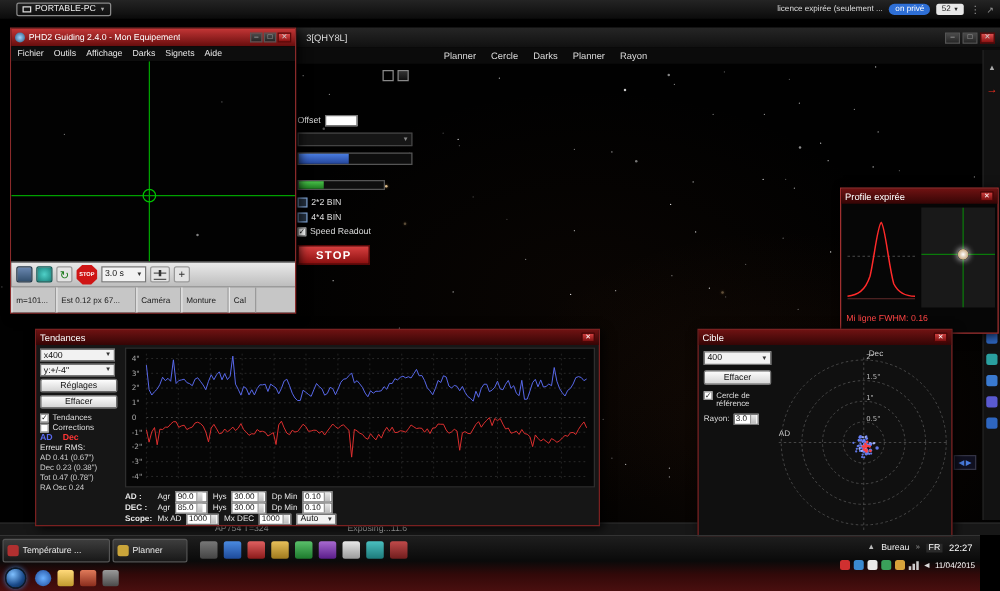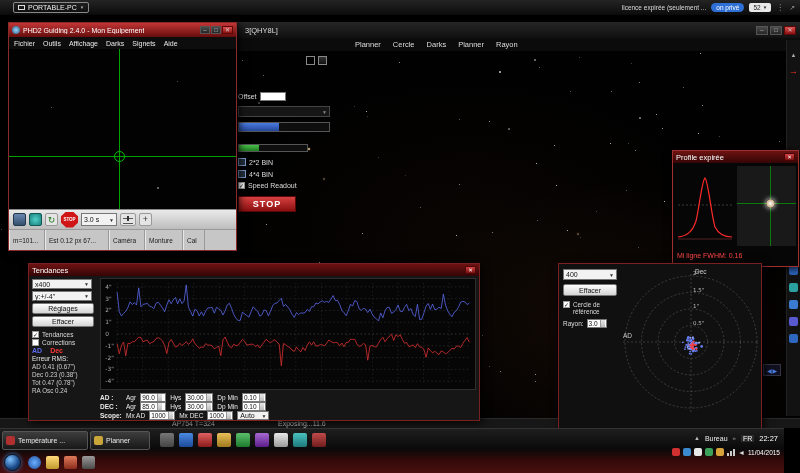--- a/index.html
+++ b/index.html
@@ -456,20 +456,24 @@
           <span class="sel" style="width:32px;height:9px;">
             <span>Auto</span>
               <span class="ar">▼</span>
           </span>
         </div>
       </div>
     </div>
   </div>
 
   <div class="win" style="left:558px;top:263px;width:204px;height:167px;background:#101010;z-index:12;">
+    <div class="tbar">
+      <span>Cible</span>
+      <span class="xbtn">✕</span>
+    </div>
     <div style="position:relative;height:153px;">
       <div class="abs" style="left:4px;top:5px;width:58px;">
         <div class="sel" style="width:54px;height:11px;margin-bottom:4px;">
           <span>400</span>
             <span class="ar">▼</span>
         </div>
         <div class="btn" style="width:54px;height:12px;margin-bottom:5px;">Effacer</div>
         <div style="display:flex;align-items:flex-start;gap:3px;margin-bottom:4px;">
           <span class="cb on"></span>
           <span style="color:#ddd;font-size:6.3px;line-height:7px;">Cercle de référence</span>

